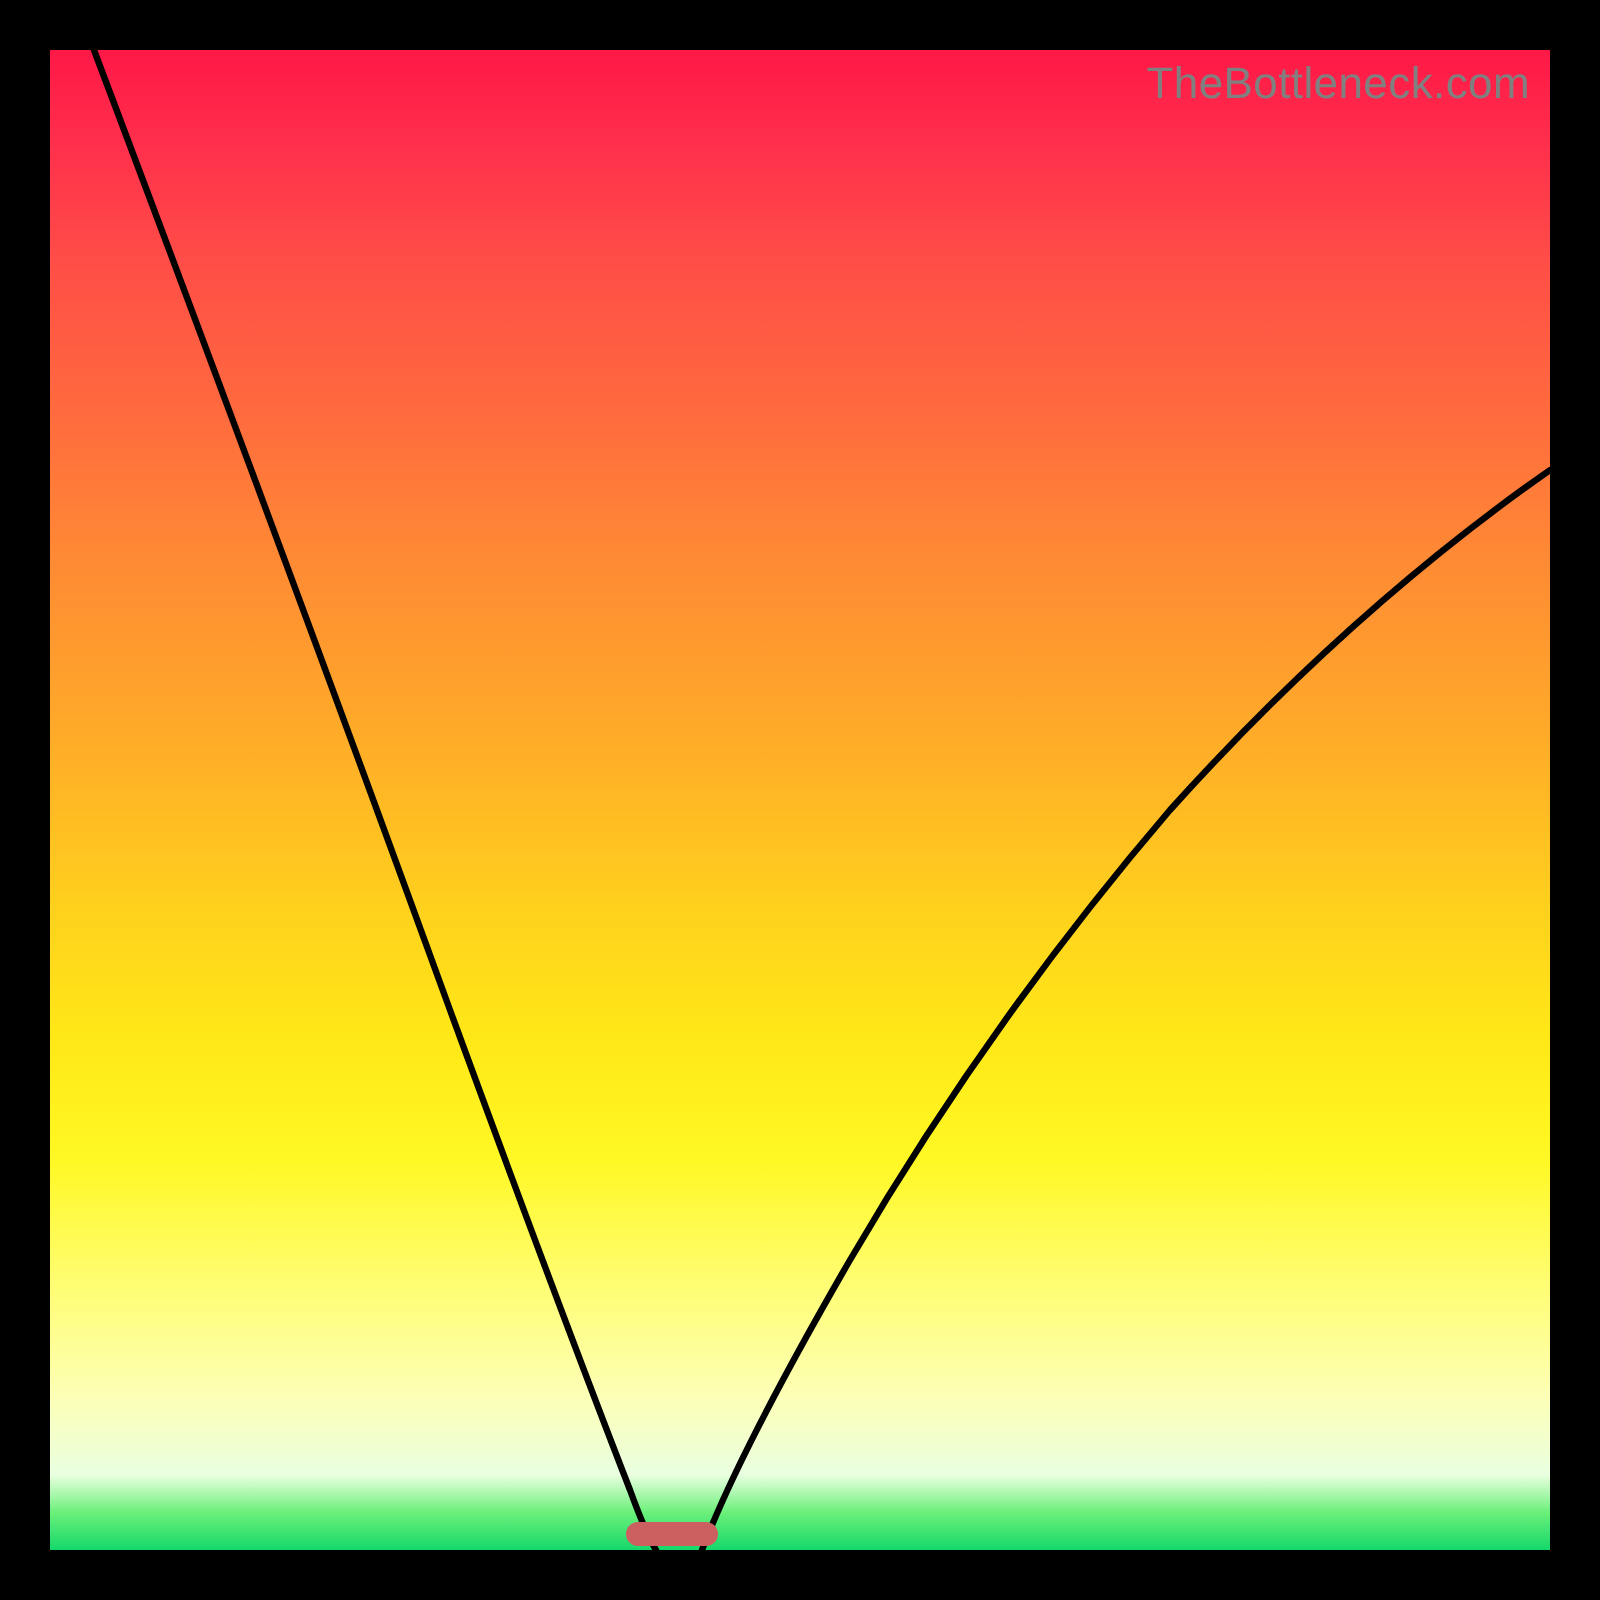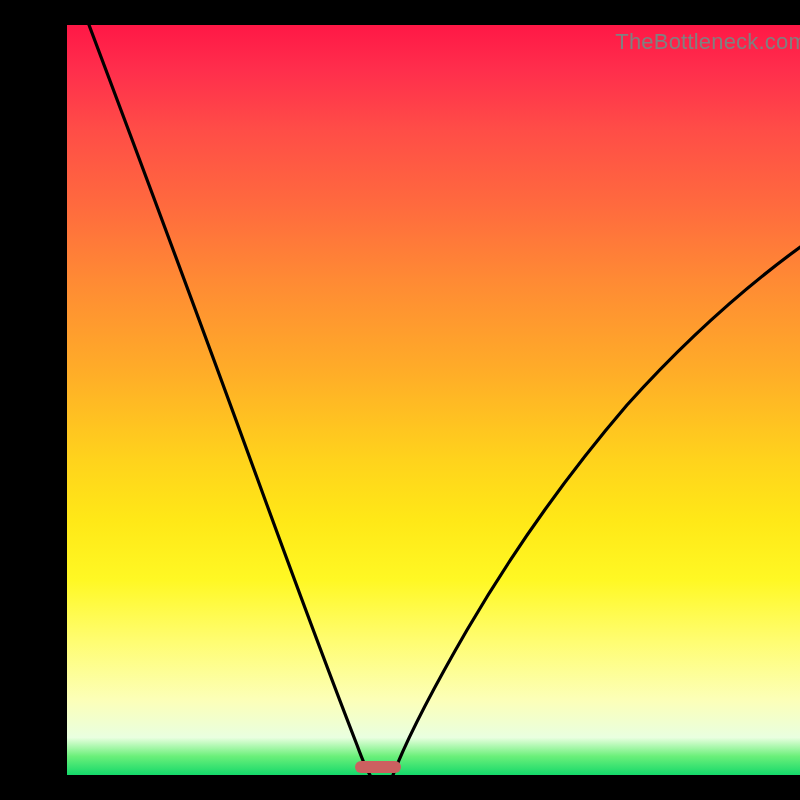--- a/index.html
+++ b/index.html
@@ -9,21 +9,20 @@
     height: 800px;
     background: #000;
     overflow: hidden;
     font-family: Arial, Helvetica, sans-serif;
   }
   .outer {
     position: relative;
     width: 704px;
     height: 800px;
     background: #000;
-    margin-left: 42px;
   }
   .plot {
     position: absolute;
     left: 25px;
     top: 25px;
     width: 750px;
     height: 750px;
     
     background: linear-gradient(
       to bottom,

